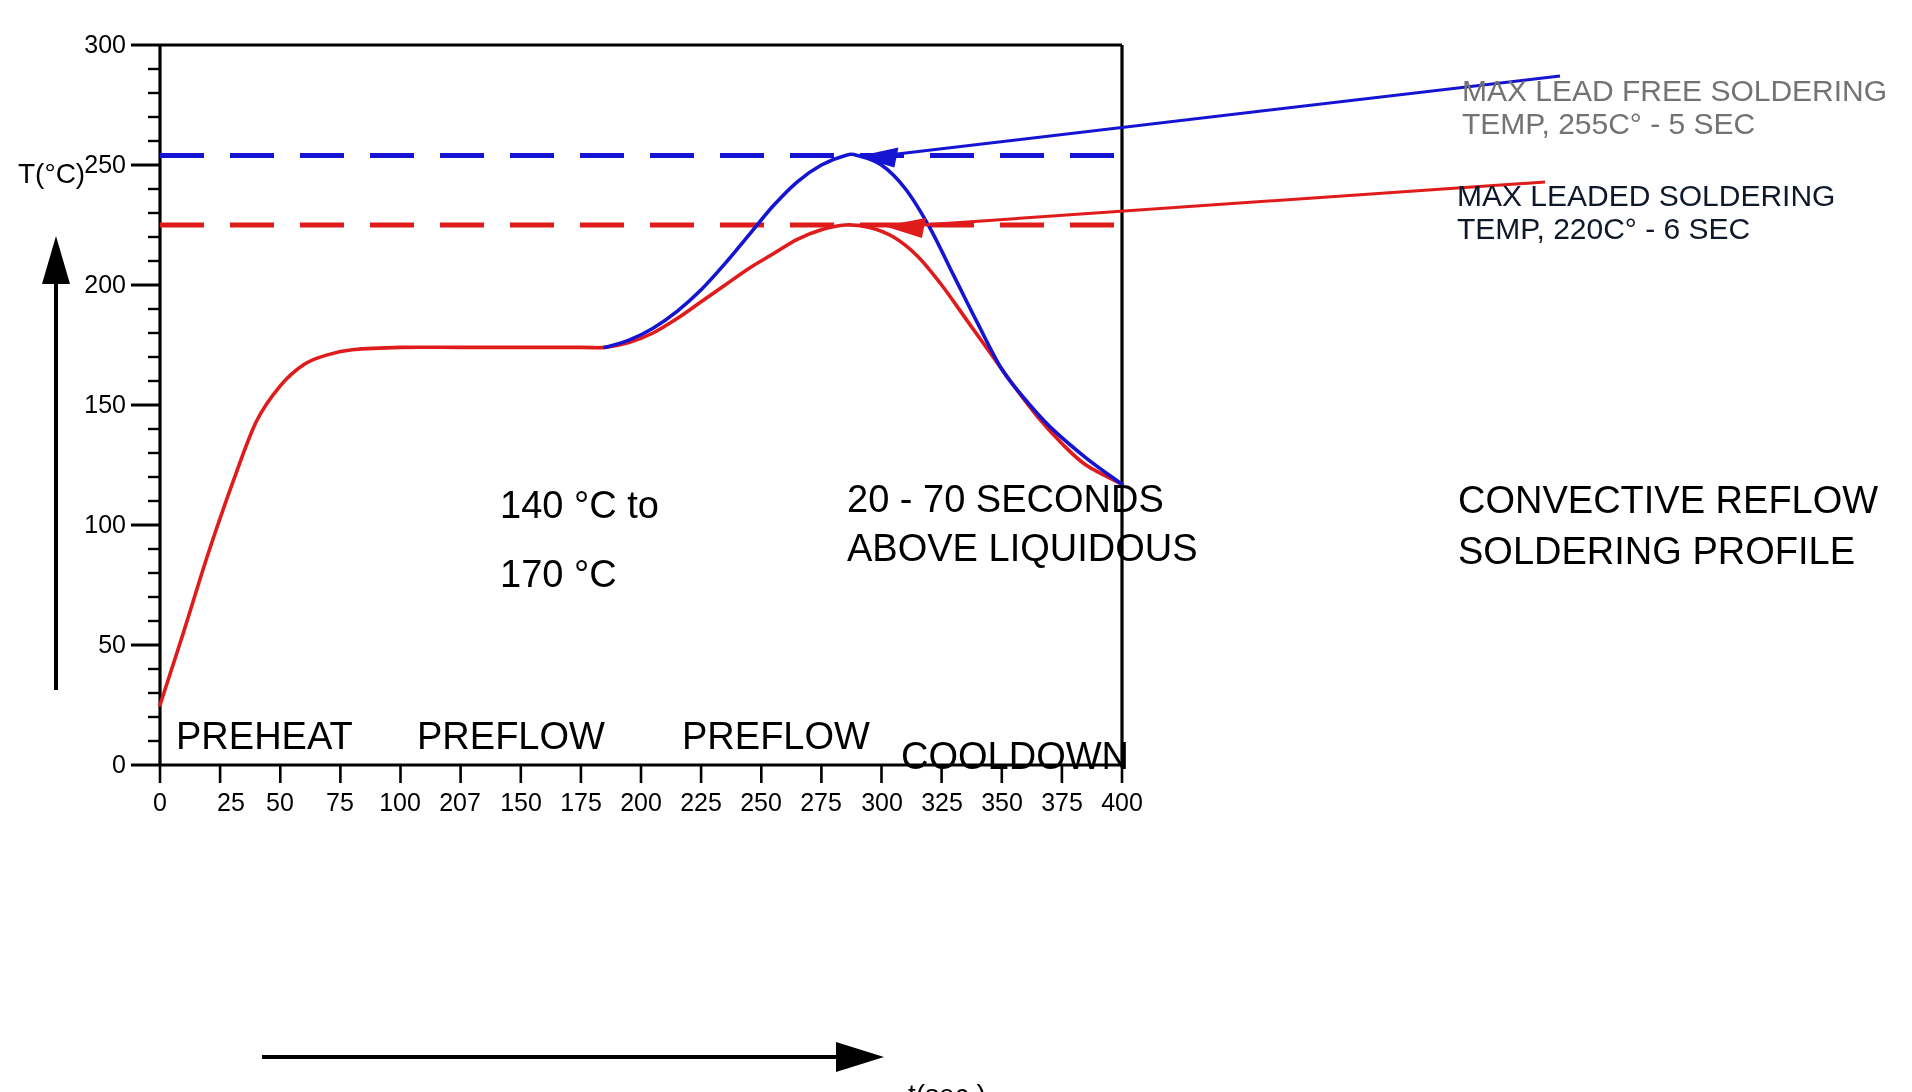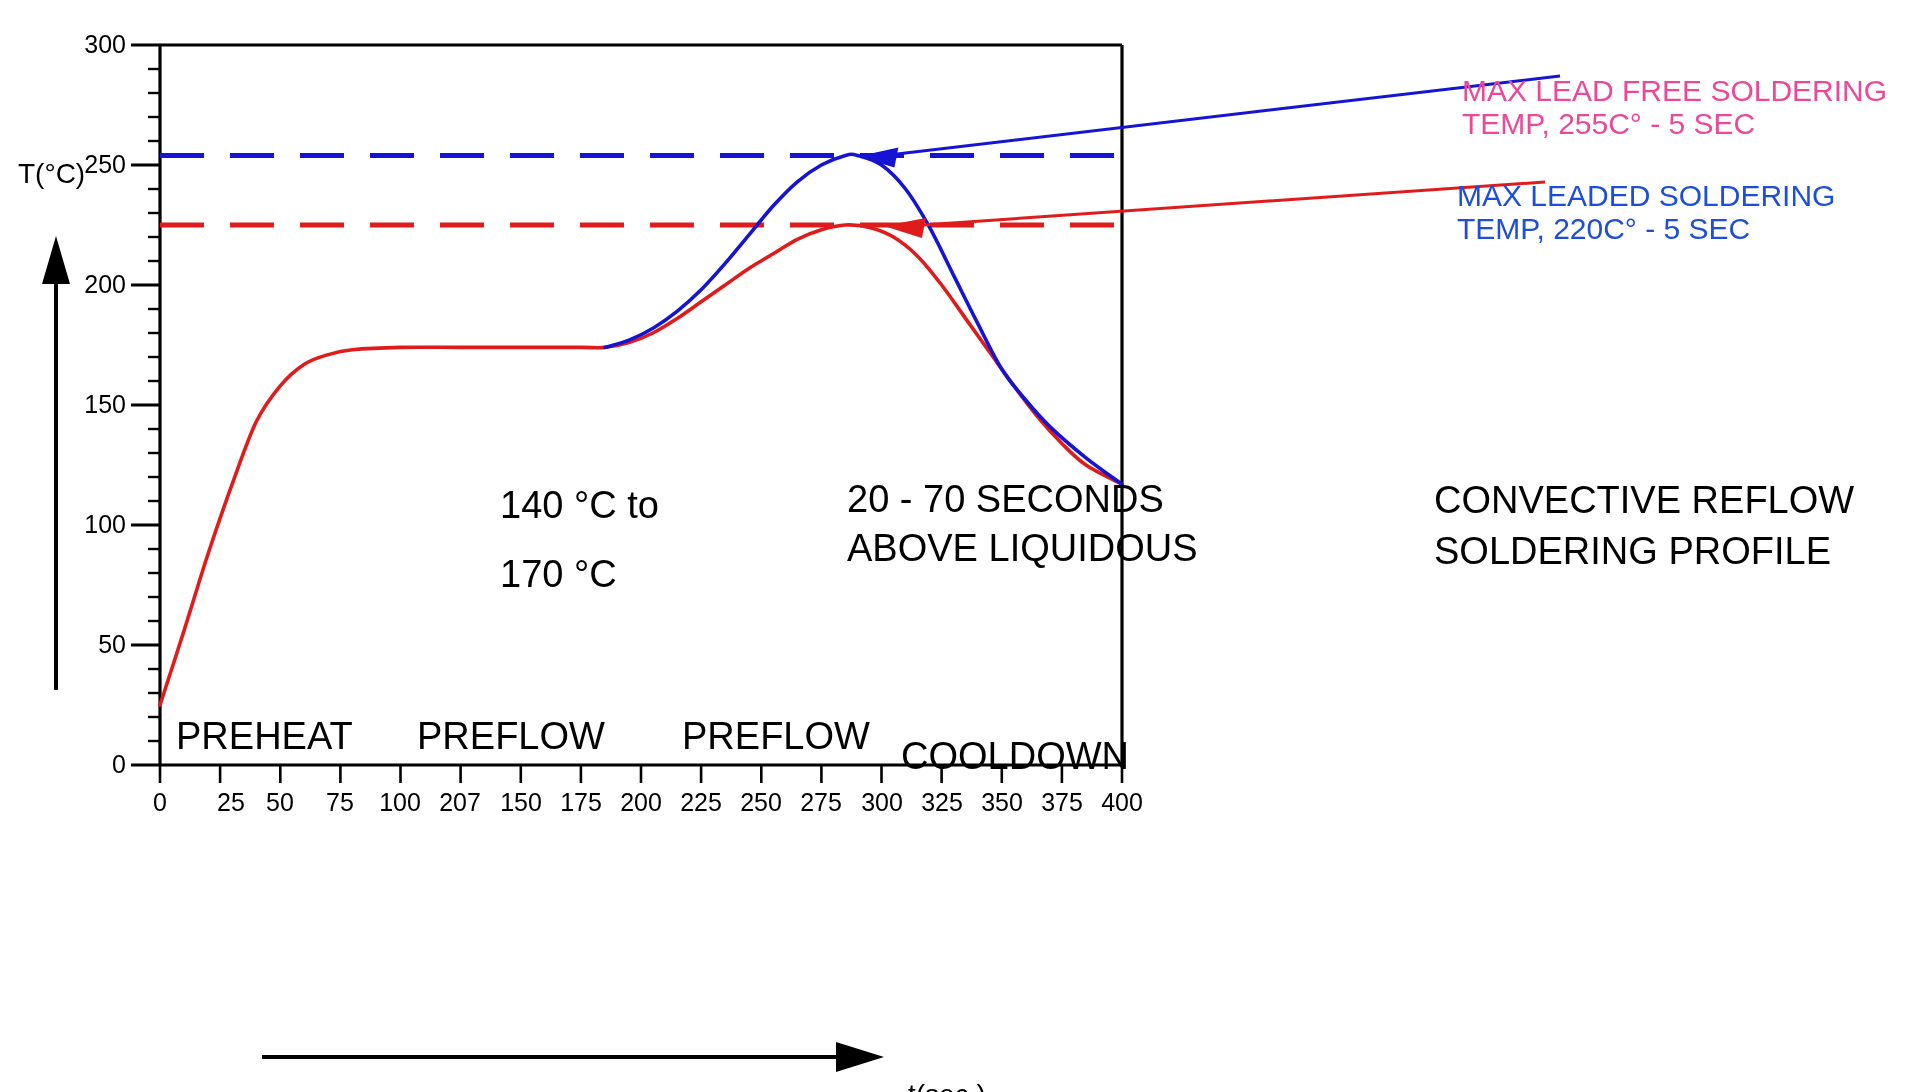--- a/index.html
+++ b/index.html
@@ -5,23 +5,23 @@
   html,body{margin:0;padding:0;background:#ffffff;}
   body{width:1912px;height:1092px;position:relative;overflow:hidden;
        font-family:"Liberation Sans",sans-serif;color:#000;}
   .layer{position:absolute;left:0;top:0;width:1912px;height:1092px;}
   svg{display:block;}
   .txt{position:absolute;white-space:pre;line-height:1.18;}
   .ylabel{font-size:28px;}
   .tick{font-size:25px;}
   .ann-black{font-size:38px;}
   .zone{font-size:38px;}
-  .ann-blue{font-size:30px;color:#ec4899;}
-  .ann-red{font-size:30px;color:#1d4ed8;}
-  .title-blk{font-size:38px;}
+  .ann-blue{font-size:30px;color:#737373;}
+  .ann-red{font-size:30px;color:#0f172a;}
+  .title-blk{font-size:38px;margin-left:24px;}
 </style>
 </head>
 <body>
 
 <div class="layer">
 <svg width="1912" height="1092" viewBox="0 0 1912 1092">
 
   <g stroke="#000" fill="none">
     <line x1="160" y1="45" x2="160" y2="765" stroke-width="3.2"></line>
     <line x1="160" y1="45" x2="1122" y2="45" stroke-width="3.2"></line>
@@ -155,18 +155,18 @@
 <div class="txt ann-black" style="left:847px;top:477px;">20 - 70 SECONDS</div>
 <div class="txt ann-black" style="left:847px;top:526px;">ABOVE LIQUIDOUS</div>
 
 <div class="txt title-blk" style="left:1434px;top:478px;">CONVECTIVE REFLOW</div>
 <div class="txt title-blk" style="left:1434px;top:529px;">SOLDERING PROFILE</div>
 
 <div class="txt ann-blue" style="left:1462px;top:73px;">MAX LEAD FREE SOLDERING</div>
 <div class="txt ann-blue" style="left:1462px;top:106px;">TEMP, 255C° - 5 SEC</div>
 
 <div class="txt ann-red" style="left:1457px;top:178px;">MAX LEADED SOLDERING</div>
-<div class="txt ann-red" style="left:1457px;top:211px;">TEMP, 220C° - 5 SEC</div>
+<div class="txt ann-red" style="left:1457px;top:211px;">TEMP, 220C° - 6 SEC</div>
 
 <div class="txt zone" style="left:176px;top:714px;">PREHEAT</div>
 <div class="txt zone" style="left:417px;top:714px;">PREFLOW</div>
 <div class="txt zone" style="left:682px;top:714px;">PREFLOW</div>
 <div class="txt zone" style="left:901px;top:714px;margin-top:20px;">COOLDOWN</div>
 
 </body></html>

